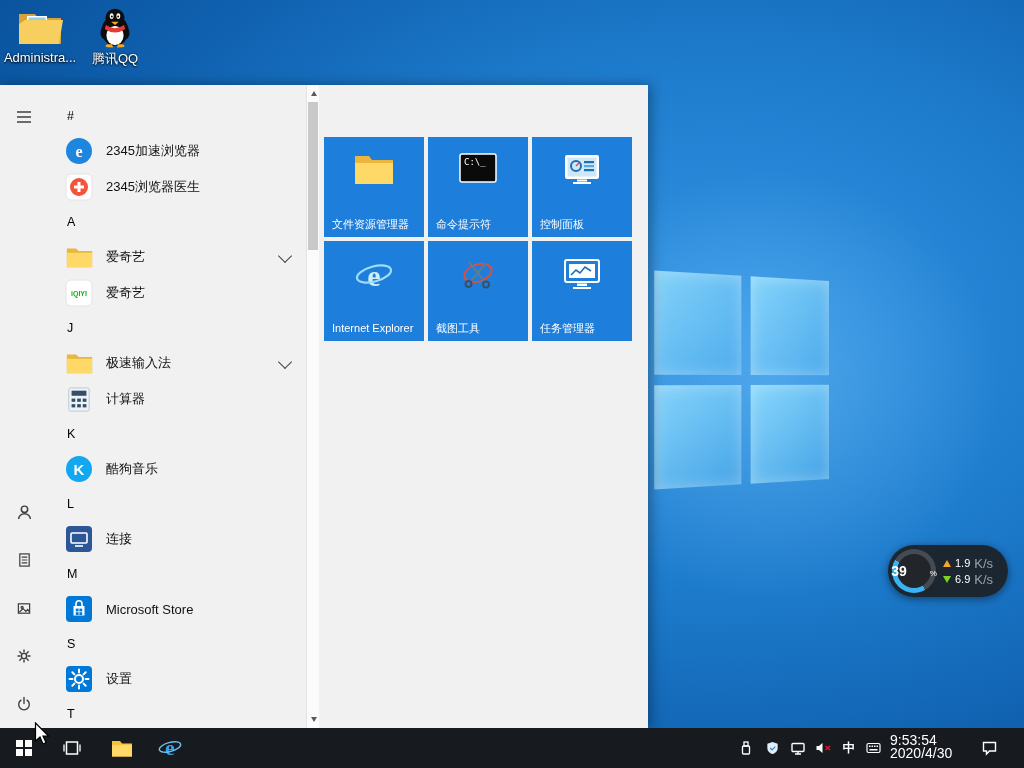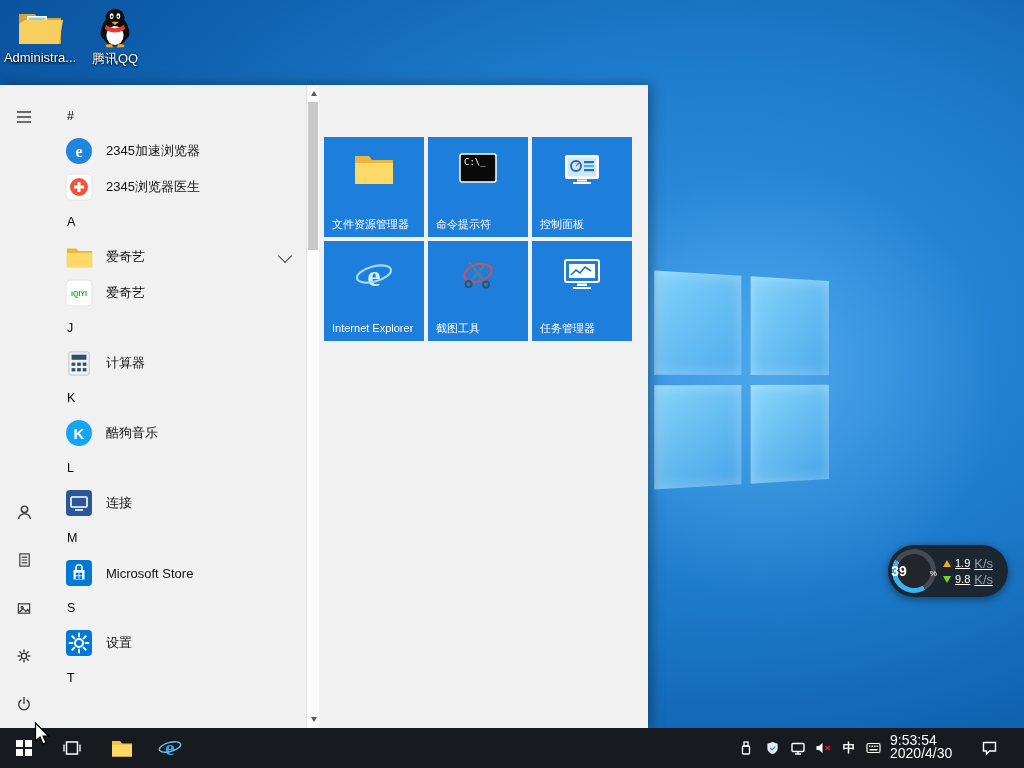--- a/index.html
+++ b/index.html
@@ -53,21 +53,21 @@
     border-radius:26px;display:flex;align-items:center;padding:0 8px 0 4px;gap:7px;box-sizing:border-box;
     box-shadow:0 2px 8px rgba(0,0,0,.45);z-index:5;}
   .gauge{width:44px;height:44px;border-radius:50%;flex:0 0 44px;
     background:conic-gradient(from 150deg, #39b3f3 0deg 150deg, #454b52 150deg 360deg);
     display:flex;align-items:center;justify-content:center;}
   .gauge-inner{width:34px;height:34px;border-radius:50%;background:#22262b;color:#fff;
     display:flex;align-items:center;justify-content:center;gap:23px;}
   .g-num{font-size:14px;font-weight:bold;}
   .g-unit{font-size:8px;margin-top:5px;}
   .rates{display:flex;flex-direction:column;gap:3px;}
-  .rate{display:flex;align-items:center;gap:4px;font-size:11px;color:#fff;line-height:1;text-decoration:underline;}
+  .rate{display:flex;align-items:center;gap:4px;font-size:11px;color:#fff;line-height:1;}
   .tri-up-o{width:0;height:0;border-left:4px solid transparent;border-right:4px solid transparent;border-bottom:7px solid #f6a623;}
   .tri-down-g{width:0;height:0;border-left:4px solid transparent;border-right:4px solid transparent;border-top:7px solid #7ed321;}
   .runit{font-size:13px;color:#9aa0a6;}
 
   
   .taskbar{position:absolute;left:0;bottom:0;width:1024px;height:40px;background:#171a1f;z-index:20;}
   .tb-btn{position:absolute;top:0;height:40px;display:flex;align-items:center;justify-content:center;}
   #tb-start{left:0;width:48px;} #tb-taskview{left:50px;width:44px;}
   #tb-explorer{left:100px;width:44px;} #tb-edge{left:148px;width:44px;}
   .tray-btn{position:absolute;top:0;height:40px;width:26px;display:flex;align-items:center;justify-content:center;}
@@ -231,20 +231,30 @@
           <text x="14" y="17" font-size="7" font-weight="bold" fill="#00be06" text-anchor="middle">iQIYI</text>
             </svg>
         </span>
         <span>爱奇艺</span>
       </div>
 
       <div class="al-header">
           <span>J</span>
         </div>
 
+      <div class="al-item">
+        <span class="ali-icon">
+          <svg width="27" height="22" viewBox="0 0 32 26">
+              <path d="M1 3 h11 l3 3 h16 v19 h-30 z" fill="#eab63e"></path>
+              <path d="M1 8 h30 v17 h-30 z" fill="#ffd967"></path>
+            </svg>
+        </span>
+        <span>极速输入法</span>
+        <span class="chev"></span>
+      </div>
 
       <div class="al-item">
         <span class="ali-icon">
           <svg width="26" height="27" viewBox="0 0 28 28">
               <rect x="3" y="1.5" width="22" height="25" rx="2" fill="#eef3f8" stroke="#b9c4ce"></rect>
           <rect x="6" y="4.5" width="16" height="5.5" fill="#334e68"></rect>
           <g fill="#334e68">
                 <rect x="6" y="13" width="4" height="3.5"></rect>
                 <rect x="12" y="13" width="4" height="3.5"></rect>
                 <rect x="18" y="13" width="4" height="3.5"></rect>
@@ -425,21 +435,21 @@
       </div>
     </div>
     <div class="rates">
       <div class="rate">
         <span class="tri-up-o"></span>
         <span>1.9</span>
         <span class="runit">K/s</span>
       </div>
       <div class="rate">
         <span class="tri-down-g"></span>
-        <span>9.8</span>
+        <span>6.9</span>
         <span class="runit">K/s</span>
       </div>
     </div>
   </div>
 
   <div class="taskbar">
     <div class="tb-btn" id="tb-start">
       <span>
         <svg width="16" height="16" viewBox="0 0 16 16">
             <rect width="7" height="7" fill="#fff"></rect>

